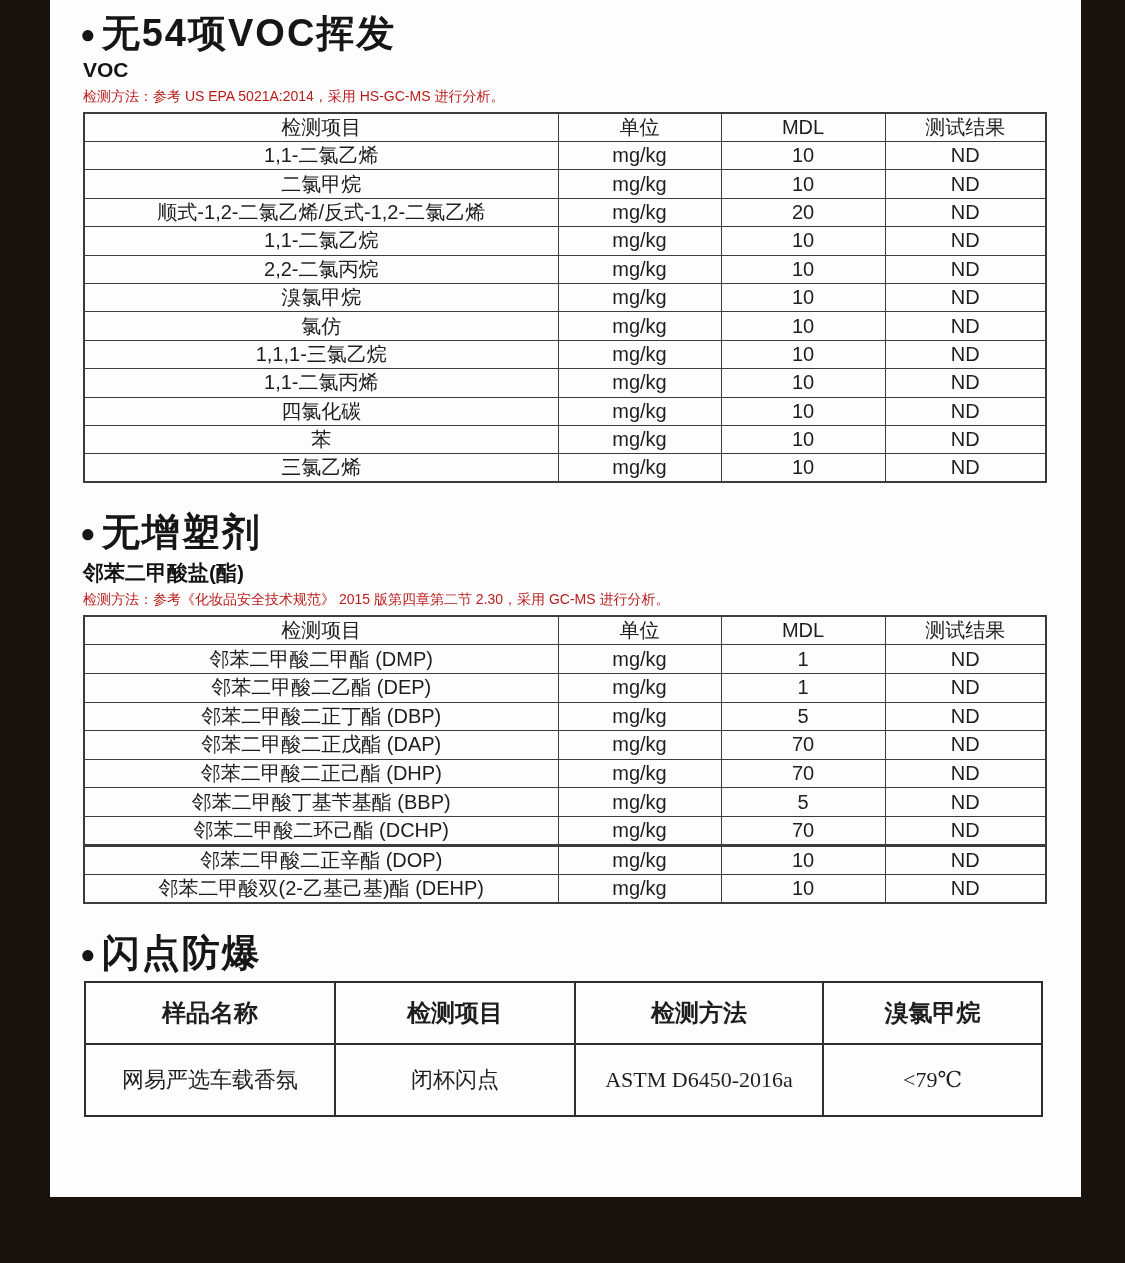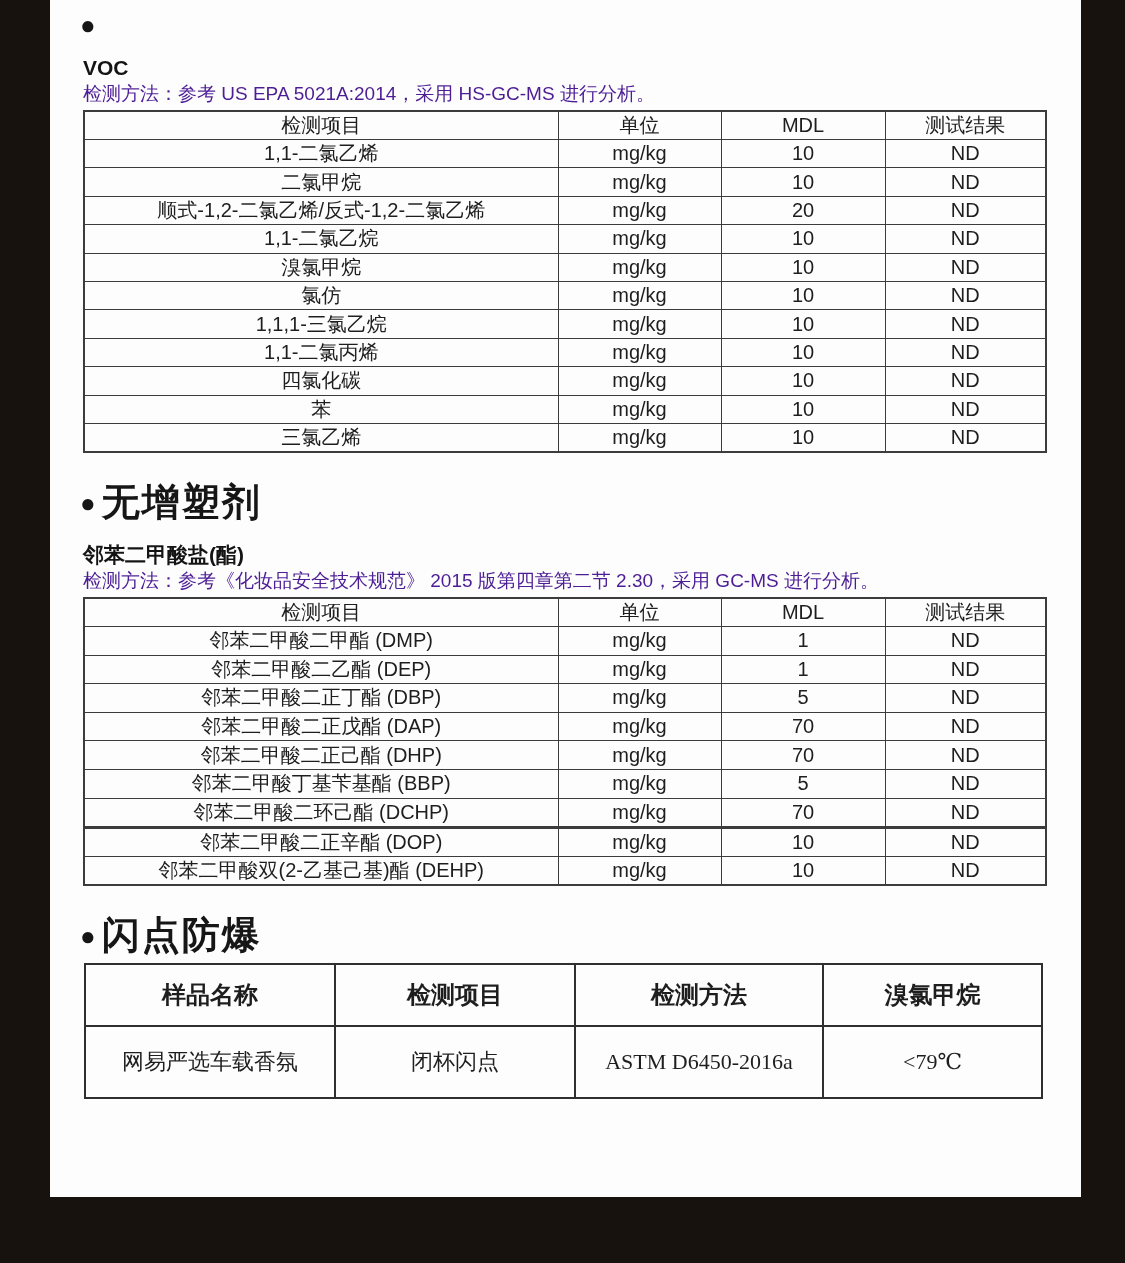--- a/index.html
+++ b/index.html
@@ -21,22 +21,22 @@
     display:flex; align-items:center;
     font-size:38px; font-weight:bold; letter-spacing:2px;
     line-height:46px; color:#161616;
   }
   .h1 .bullet {
     font-size:26px; line-height:1; margin:2px 6px 0 -3px; letter-spacing:0;
   }
   .h1-voc  { margin:10px 0 0 0; }
   .h1-pla  { margin:26px 0 4px 0; }
   .h1-fp   { margin:26px 0 5px 0; }
-  .sublabel { font-size:21px; font-weight:bold; line-height:27px; margin-top:16px; color:#141414; }
-  .method   { font-size:19px; line-height:26px; margin-bottom:3px; color:#4c1d95; }
+  .sublabel { font-size:21px; font-weight:bold; line-height:27px; margin-top:0; color:#141414; }
+  .method   { font-size:14px; line-height:26px; margin-bottom:3px; color:#b91c1c; }
 
   table { border-collapse:collapse; table-layout:fixed;padding-left:44px; }
   .t { width:962px; border:2px solid #3c3c3c; }
   .t th, .t td {
     border:1px solid #3c3c3c;
     font-size:20px; font-weight:normal;
     text-align:center; vertical-align:middle;
     white-space:nowrap; overflow:hidden; padding:0;
   }
   .t tr { height:28.4px; }
@@ -56,20 +56,21 @@
   }
 </style>
 </head>
 <body>
 
 <div class="page">
 
   <section>
     <div class="h1 h1-voc">
       <span class="bullet">●</span>
+      <span>无54项VOC挥发</span>
     </div>
     <div class="sublabel">VOC</div>
     <div class="method">检测方法：参考 US EPA 5021A:2014，采用 HS-GC-MS 进行分析。</div>
     <table class="t t1">
       <colgroup>
           <col style="width:474px">
           <col style="width:163px">
           <col style="width:164px">
           <col style="width:161px">
         </colgroup>
@@ -95,20 +96,26 @@
             <td>ND</td>
           </tr>
           <tr>
             <td>顺式-1,2-二氯乙烯/反式-1,2-二氯乙烯</td>
             <td>mg/kg</td>
             <td>20</td>
             <td>ND</td>
           </tr>
           <tr>
             <td>1,1-二氯乙烷</td>
+            <td>mg/kg</td>
+            <td>10</td>
+            <td>ND</td>
+          </tr>
+          <tr>
+            <td>2,2-二氯丙烷</td>
             <td>mg/kg</td>
             <td>10</td>
             <td>ND</td>
           </tr>
           <tr>
             <td>溴氯甲烷</td>
             <td>mg/kg</td>
             <td>10</td>
             <td>ND</td>
           </tr>

